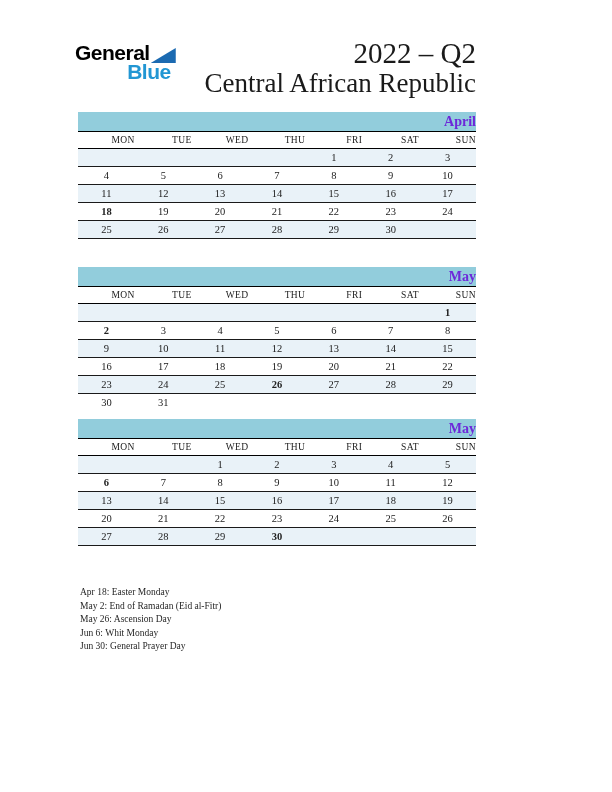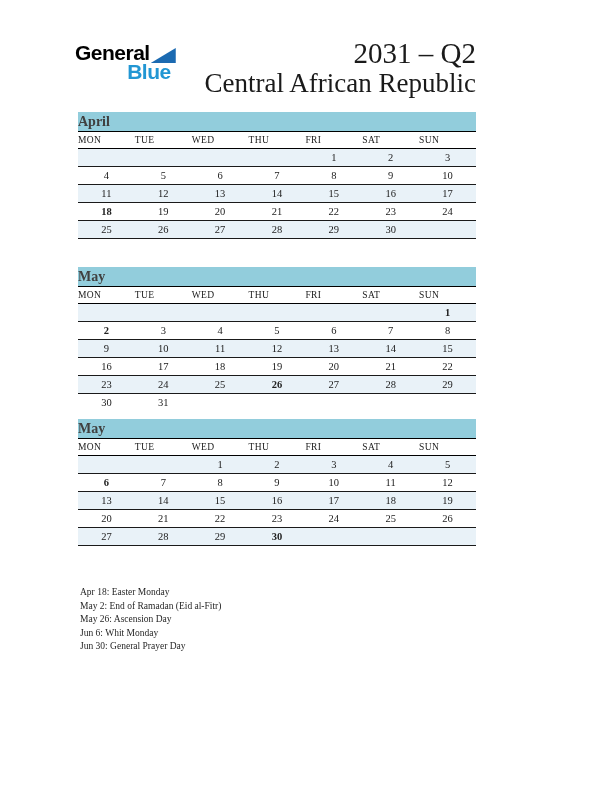--- a/index.html
+++ b/index.html
@@ -51,40 +51,40 @@
   .subtitle { font-size: 27px; line-height: 1.15; }
 
   
   .months { margin: 13px 76px 0 78px; }
   .month { margin-bottom: 28px; }
   .months .month:nth-child(2) { margin-bottom: 8px; }
   .months .month:nth-child(3) { margin-bottom: 0; }
   .month-title {
     height: 19px;
     line-height: 19px;
-    text-align: left;
+    text-align: right;
     font-weight: bold;
     font-size: 14px;
-    color: #404040;
+    color: #6d28d9;
     background: #92cddc;
   }
   table.cal {
     width: 100%;
     border-collapse: collapse;
     table-layout: fixed;
   }
   table.cal thead th {
     height: 16px;
     border-top: 1.5px solid #000000;
     border-bottom: 1.5px solid #000000;
     font-weight: normal;
     font-size: 9.5px;
     letter-spacing: 0.4px;
     color: #1a1a1a;
-    text-align: left;
+    text-align: right;
     padding: 0;
   }
   table.cal tbody td {
     height: 17px;
     text-align: center;
     vertical-align: middle;
     font-size: 10.5px;
     color: #212121;
     border-bottom: 1px solid #1a1a1a;
     padding: 0;
@@ -109,21 +109,21 @@
 
   <div class="top-row">
     <div class="logo">
       <div class="logo-line1">
         <span>General</span>
         <span class="logo-triangle"></span>
       </div>
       <div class="logo-line2">Blue</div>
     </div>
     <div class="titles">
-      <div class="title">2031 – Q2</div>
+      <div class="title">2022 – Q2</div>
       <div class="subtitle">Central African Republic</div>
     </div>
   </div>
 
   <div class="months" id="months">
   <div class="month">
     <div class="month-title">April</div>
     <table class="cal">
       <thead>
         <tr class="dow-row">

